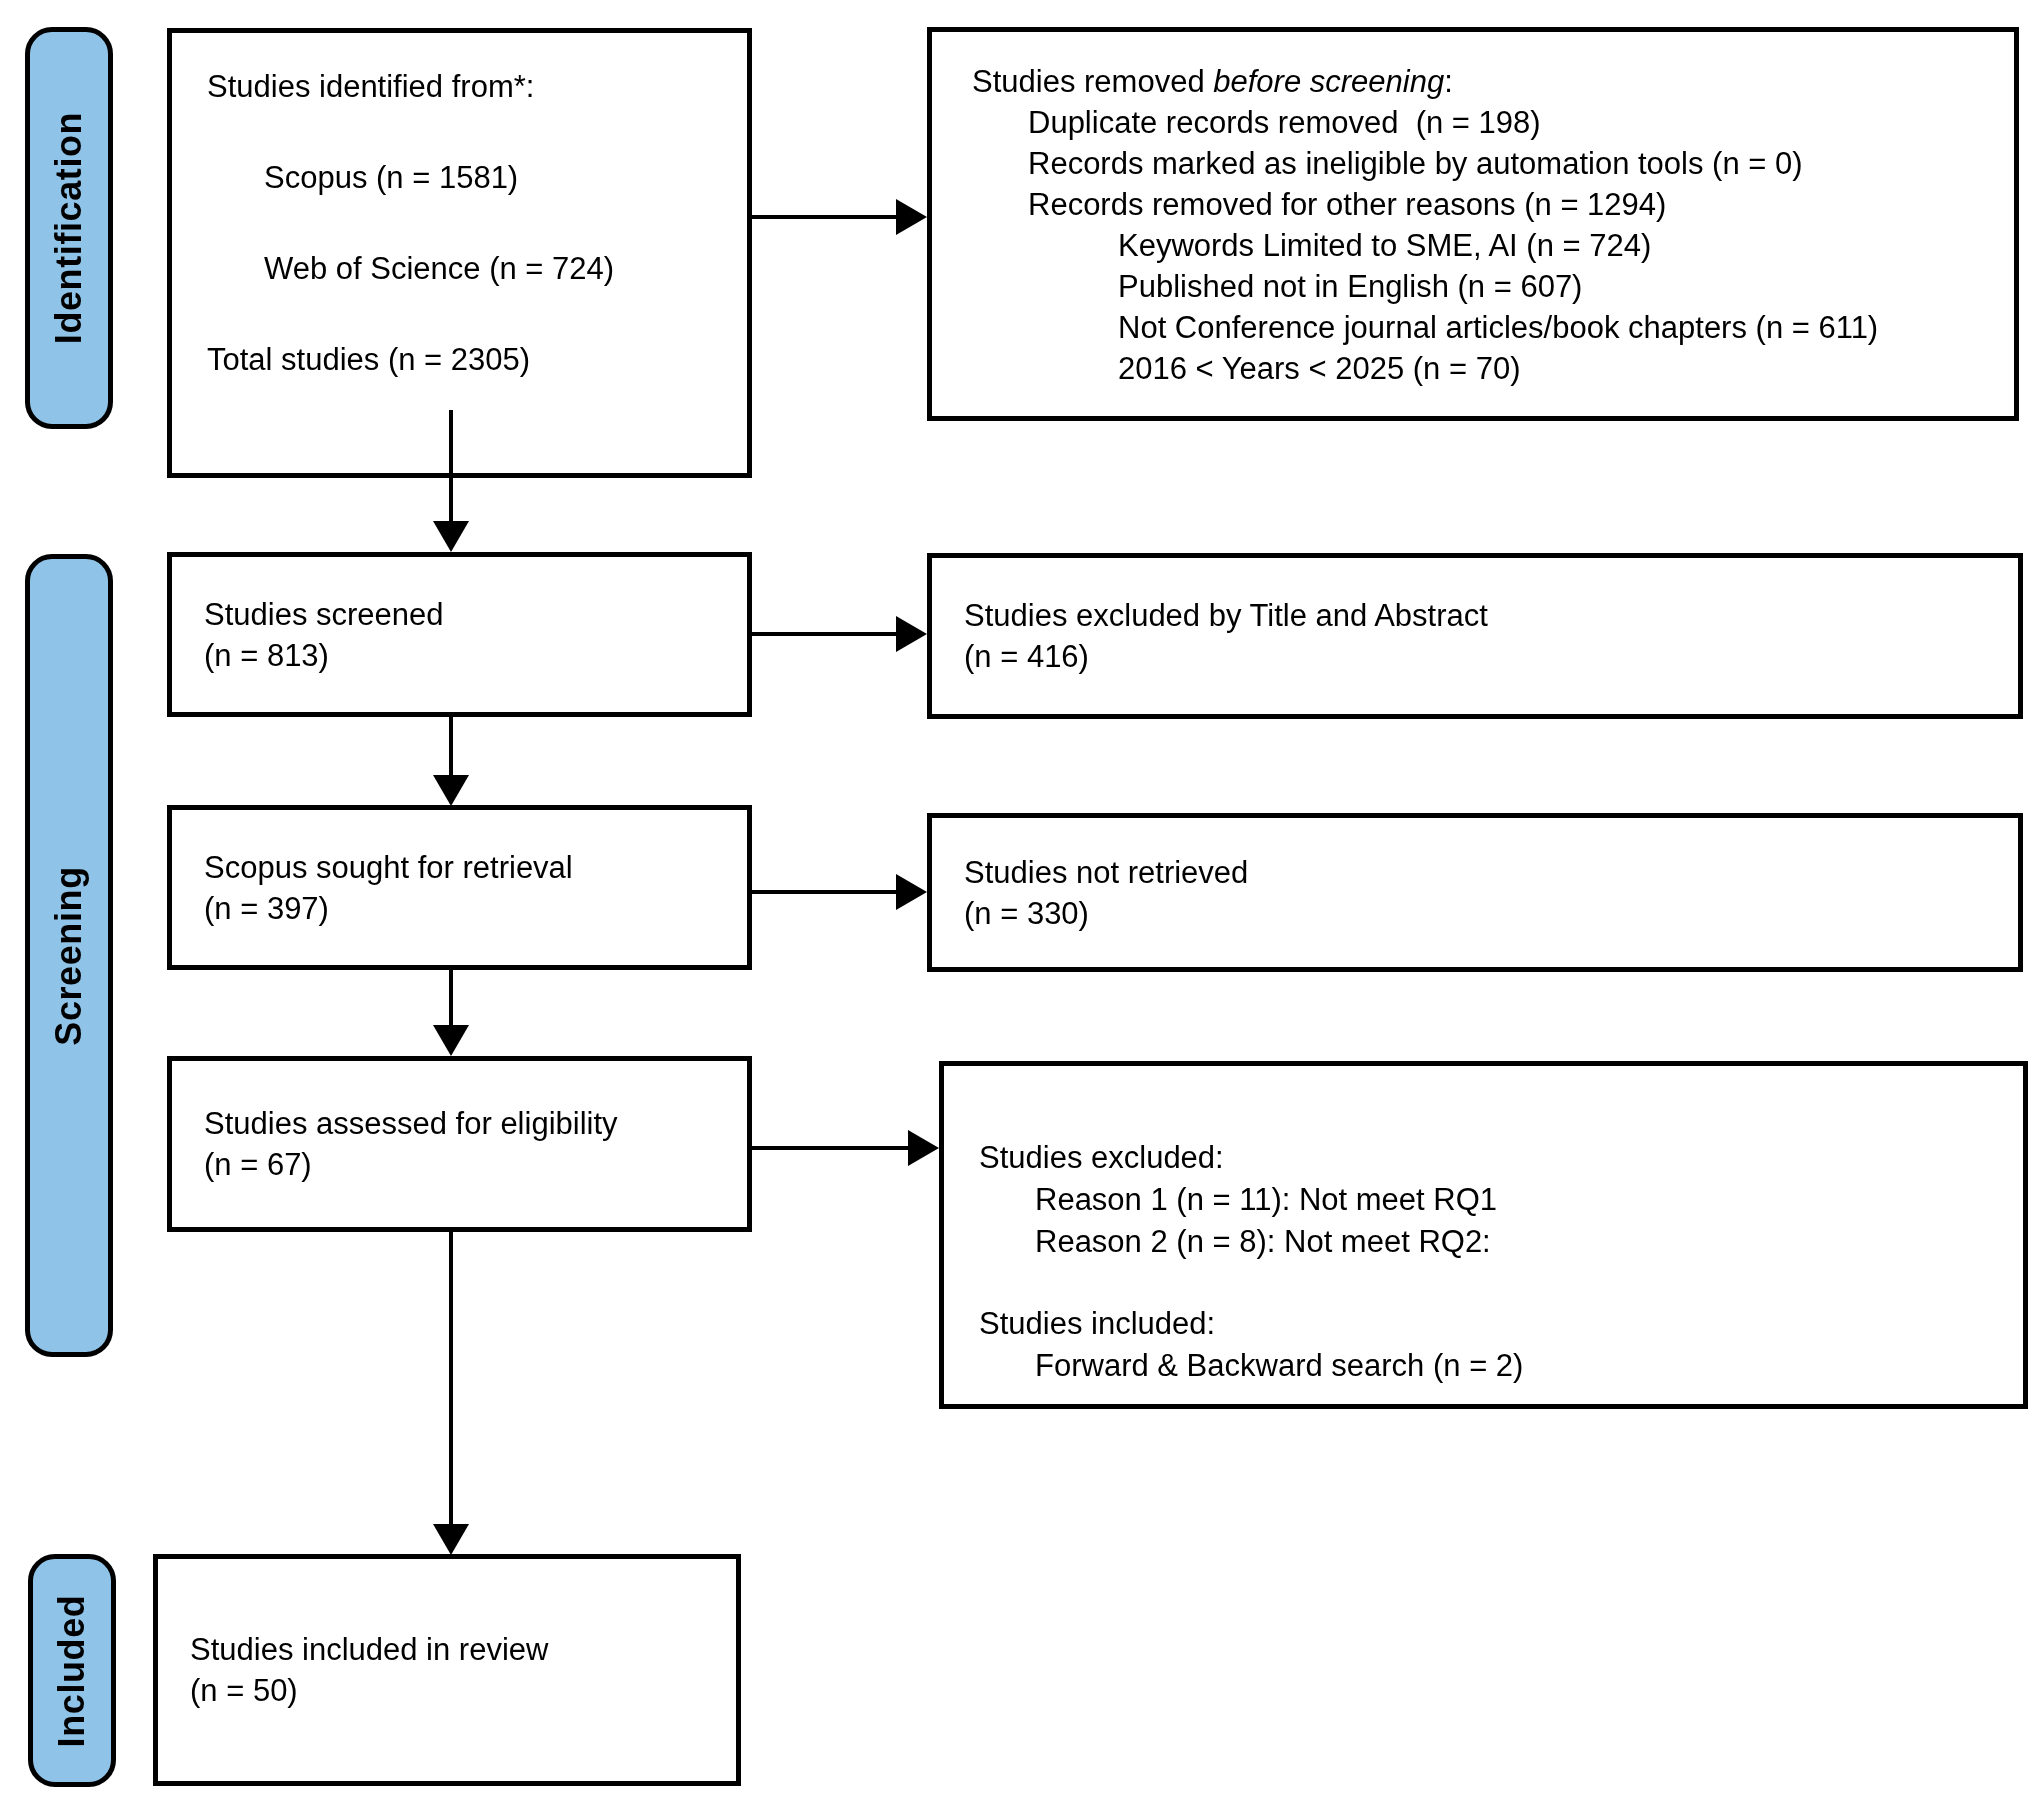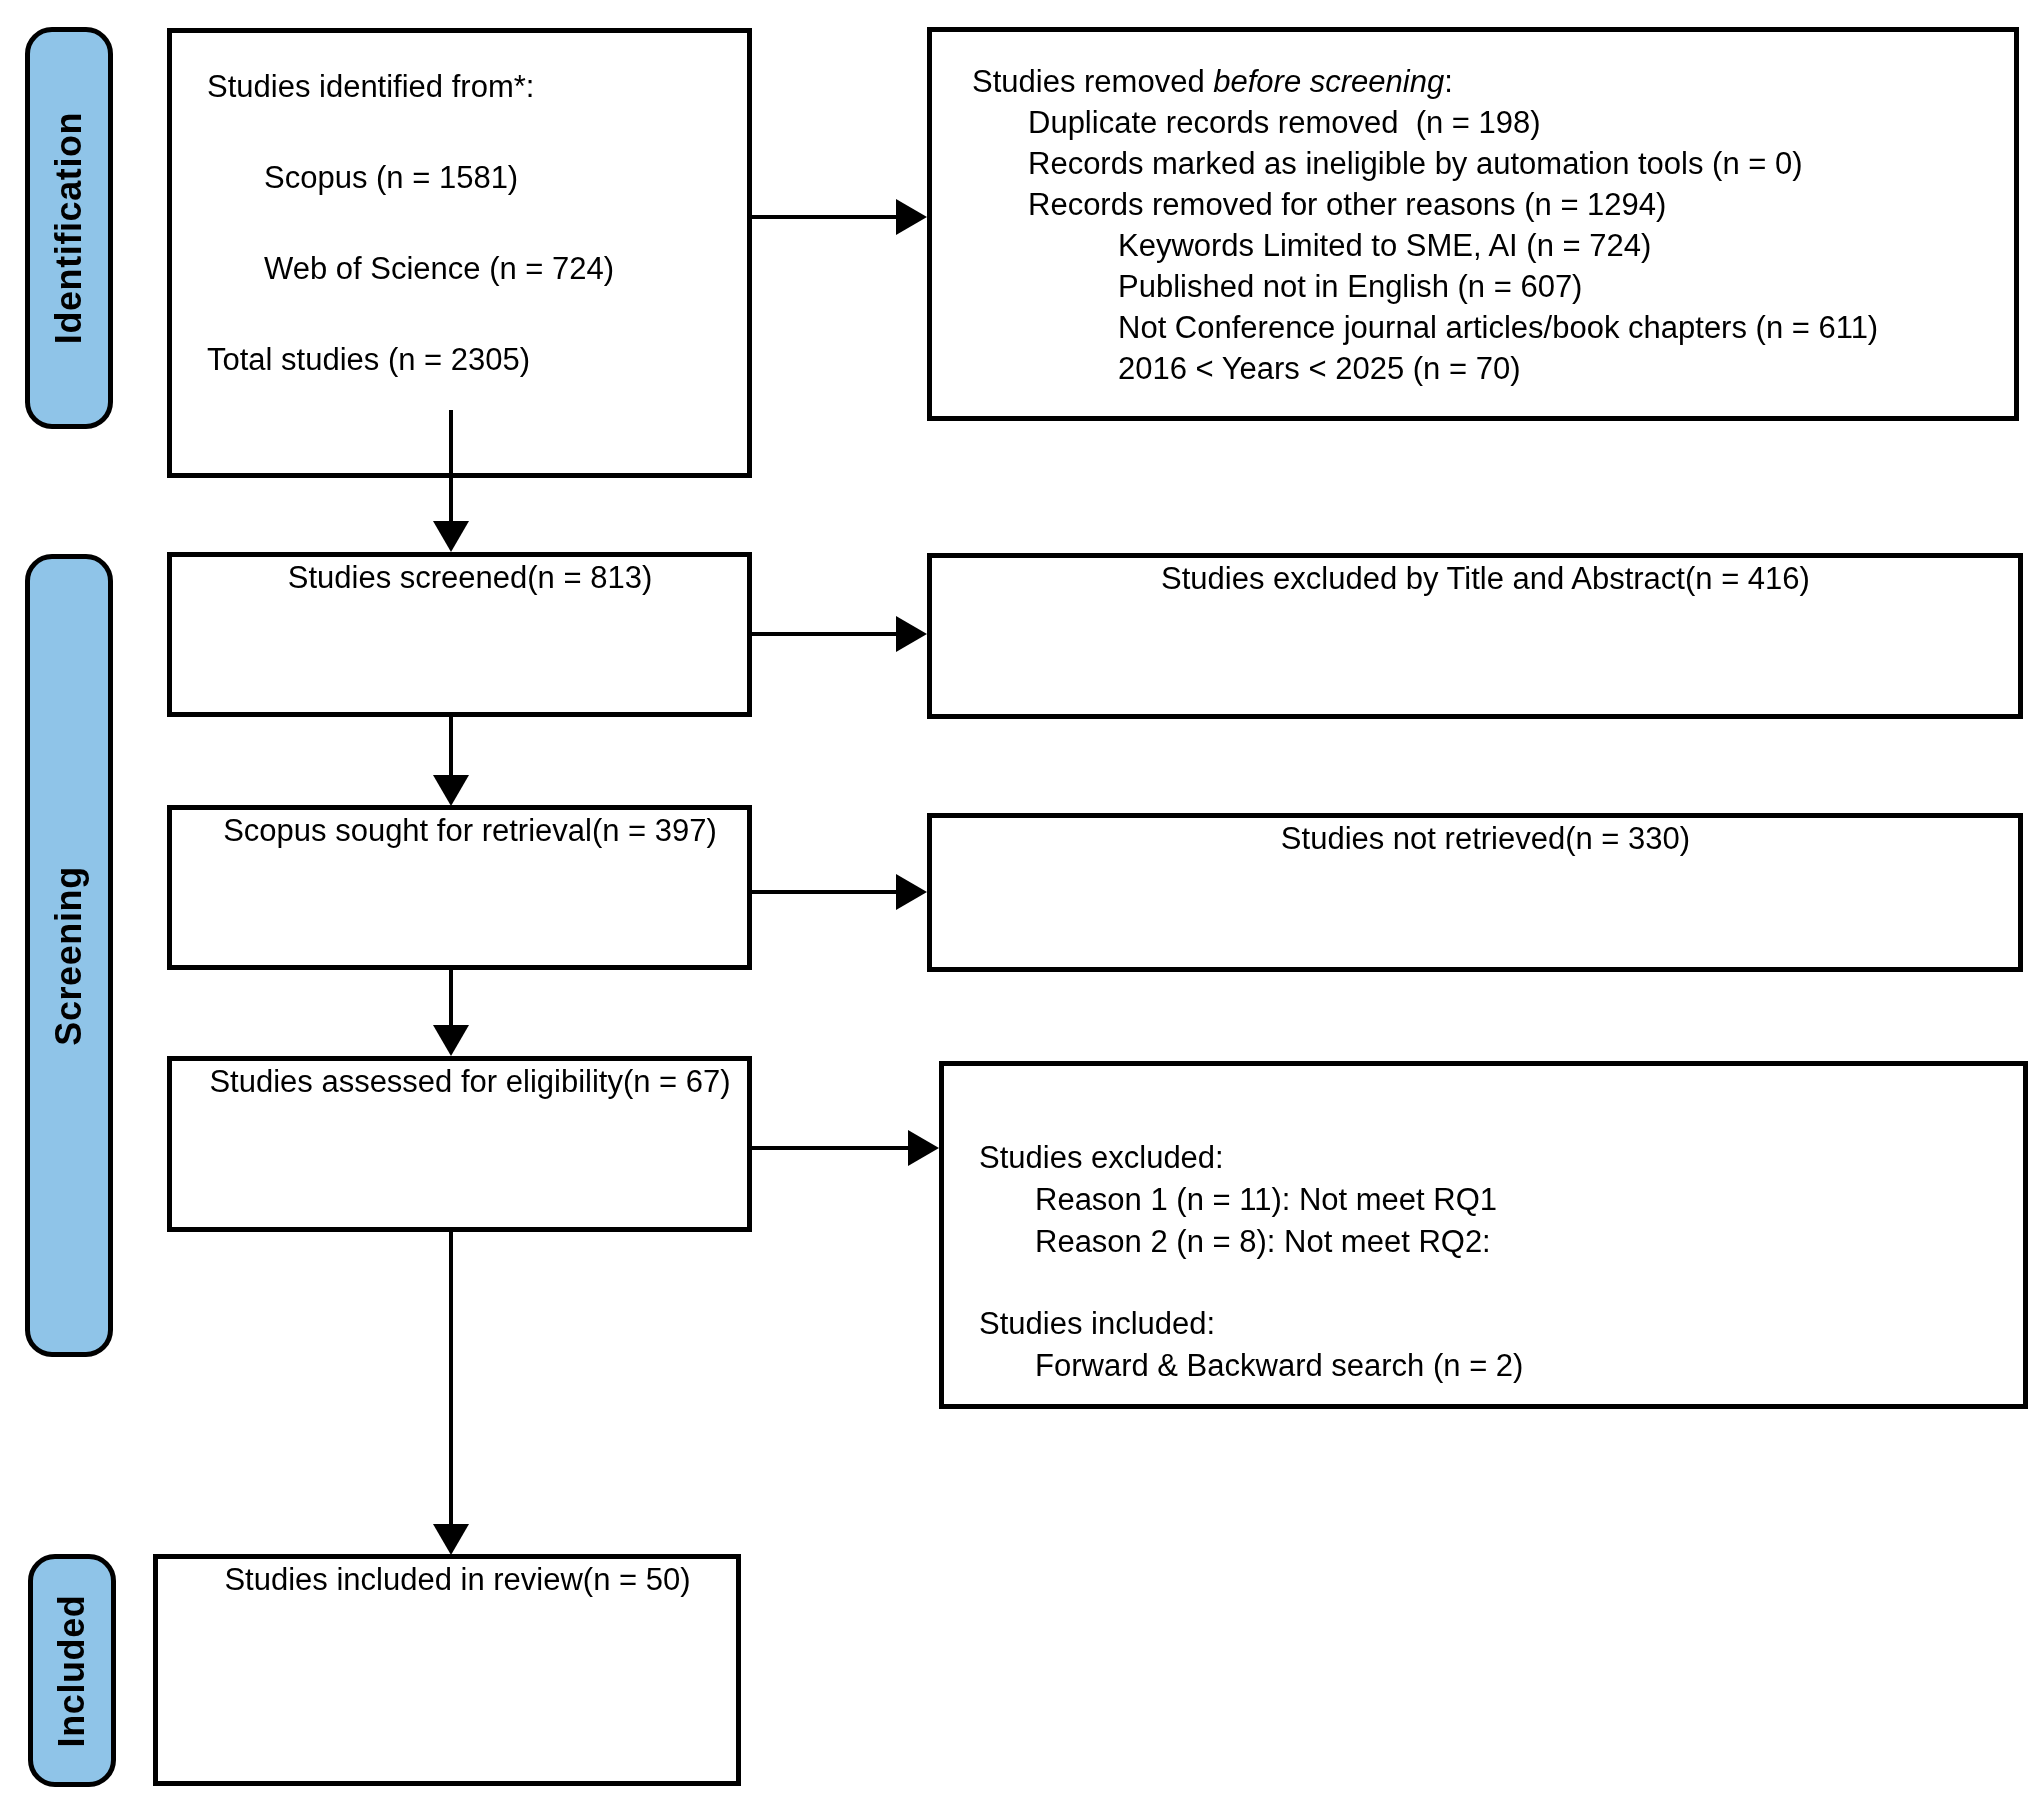--- a/index.html
+++ b/index.html
@@ -39,21 +39,21 @@
     border: 5.6px solid #000000;
     box-sizing: border-box;
   }
   .box .line {
     white-space: pre-wrap;
     font-size: 31px;
     line-height: 41px;
   }
   .center2 {
     display: flex;
-    flex-direction: row;
+    flex-direction: column;
     justify-content: center;
     padding-left: 32px;
     padding-right: 11px;
   }
 
   #box-identified { padding: 38px 22px 0 35px; }
   #box-identified .line { line-height: 32px; margin-bottom: 59px; }
   #box-identified .ind1 { padding-left: 57px; }
 
   #box-removed { padding: 29px 11px 0 40px; }
@@ -141,21 +141,21 @@
 
   <div class="box center2" style="left:167px; top:805px; width:585px; height:165px;">
     <div class="line">Scopus sought for retrieval</div>
     <div class="line">(n = 397)</div>
   </div>
   <div class="box center2" style="left:927px; top:813px; width:1096px; height:159px;">
     <div class="line">Studies not retrieved</div>
     <div class="line">(n = 330)</div>
   </div>
 
-  <div class="box center2" style="left:167px; top:1056px; width:585px; height:176px;text-align:center;">
+  <div class="box center2" style="left:167px; top:1056px; width:585px; height:176px;">
     <div class="line">Studies assessed for eligibility</div>
     <div class="line">(n = 67)</div>
   </div>
   <div class="box" id="box-excluded-reasons" style="left:939px; top:1061px; width:1089px; height:348px;">
     <div class="line">Studies excluded:</div>
     <div class="line ind1">Reason 1 (n = 11): Not meet RQ1</div>
     <div class="line ind1">Reason 2 (n = 8): Not meet RQ2:</div>
     <div class="vgap"></div>
     <div class="line">Studies included:</div>
     <div class="line ind1">Forward &amp; Backward search (n = 2)</div>

